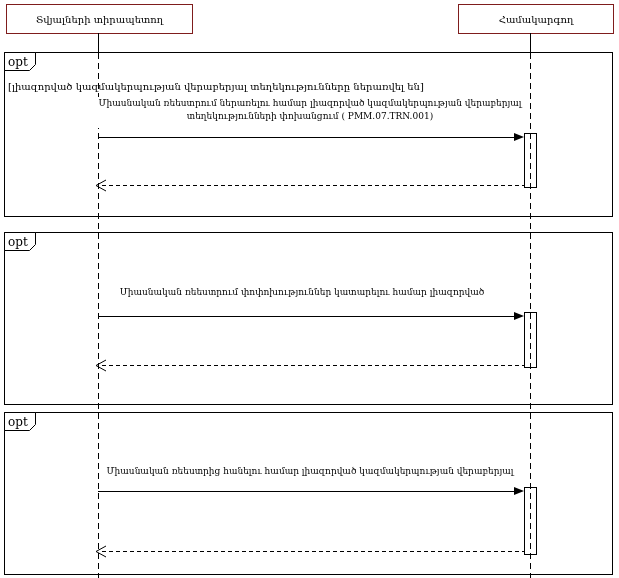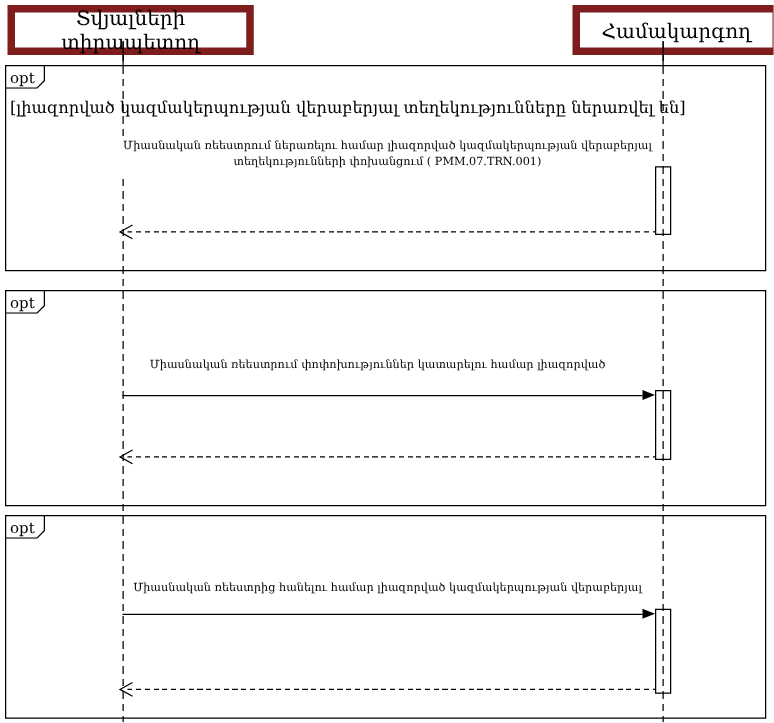--- a/index.html
+++ b/index.html
@@ -1,32 +1,32 @@
 <!DOCTYPE html>
 <html><head>
 <meta charset="utf-8">
 <style>
   html,body{margin:0;padding:0;background:#fff;}
   .canvas{
     position:relative;width:619px;height:578px;background:#ffffff;
     font-family:"DejaVu Serif","DejaVu Sans",serif;color:#000;overflow:hidden;
   }
   .actor-box{
-    position:absolute;border:6px solid #7f1d1d;background:#fff;
+    position:absolute;border:1px solid #7f1d1d;background:#fff;
     display:flex;align-items:center;justify-content:center;
-    font-size:16px;text-align:center;
+    font-size:10px;text-align:center;
   }
   .lifeline{
     position:absolute;width:1px;
     background:repeating-linear-gradient(to bottom,#000 0 6px,transparent 6px 10px);
   }
   .lifeline-solid{position:absolute;width:1px;background:#000;}
   .frame{position:absolute;border:1px solid #000;background:transparent;}
   .opt-tab{position:absolute;}
-  .guard{position:absolute;font-size:13px;white-space:nowrap;line-height:11px;}
+  .guard{position:absolute;font-size:10px;white-space:nowrap;line-height:11px;}
   .msg-line{position:absolute;height:1px;background:#000;}
   .arrow-head-right{
     position:absolute;width:0;height:0;
     border-top:4px solid transparent;border-bottom:4px solid transparent;
     border-left:10px solid #000;
   }
   .ret-line{
     position:absolute;height:1px;
     background:repeating-linear-gradient(to right,#000 0 4px,transparent 4px 7px);
   }
@@ -59,21 +59,21 @@
 
   <div class="frame" style="left:4px;top:52px;width:607px;height:163px"></div>
   <svg class="opt-tab" style="left:4px;top:52px" width="32" height="19">
     <polygon points="0.5,0.5 31.5,0.5 31.5,12.5 25.5,18.5 0.5,18.5" fill="#fff" stroke="#000"></polygon>
     <text class="opt-text" x="4" y="14">opt</text>
   </svg>
   <div class="guard" style="left:8px;top:81px">[լիազորված կազմակերպության վերաբերյալ տեղեկությունները ներառվել են]</div>
 
   <div class="msg-line" style="left:98px;top:137px;width:416px"></div>
   <div class="arrow-head-right" style="left:514px;top:133px"></div>
-  <div class="msg-label" style="left:310px;top:111px">
+  <div class="msg-label" style="left:310px;top:97px">
     <div>Միասնական ռեեստրում ներառելու համար լիազորված կազմակերպության վերաբերյալ</div>
     <div>տեղեկությունների փոխանցում ( PMM.07.TRN.001)</div>
   </div>
   <div class="activation" style="left:524px;top:133px;height:53px"></div>
   <div class="ret-line" style="left:102px;top:185px;width:422px"></div>
   <svg class="ret-head" style="left:95px;top:179px" width="12" height="13">
     <path d="M11,1 L1,6.5 L11,12" fill="none" stroke="#000" stroke-width="1"></path>
   </svg>
 
   <div class="frame" style="left:4px;top:232px;width:607px;height:171px"></div>

